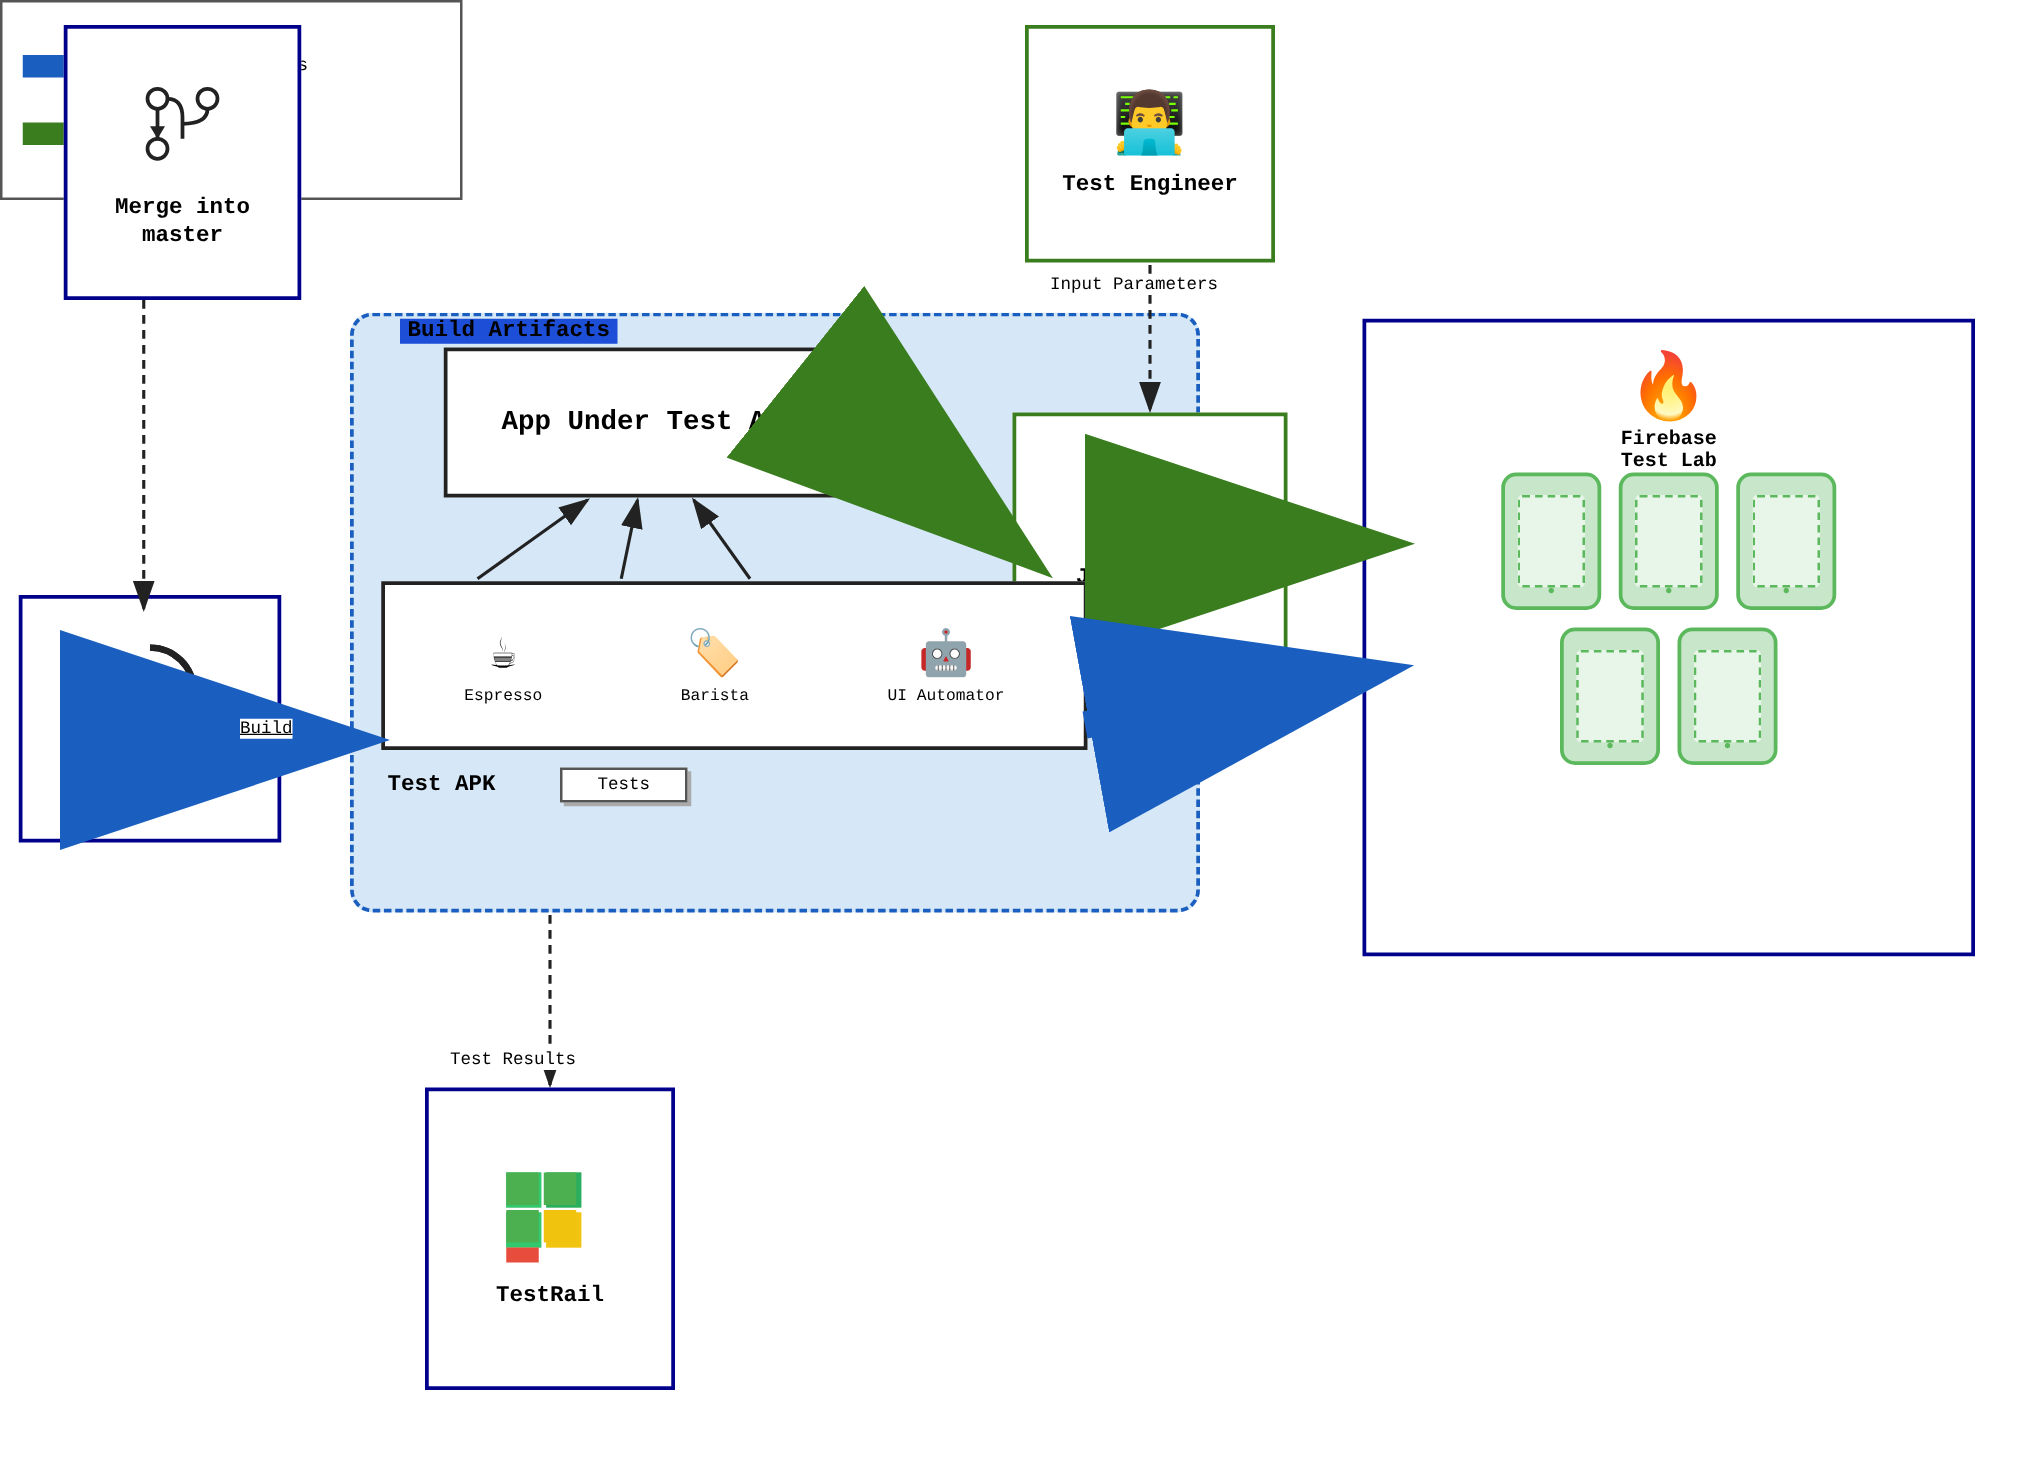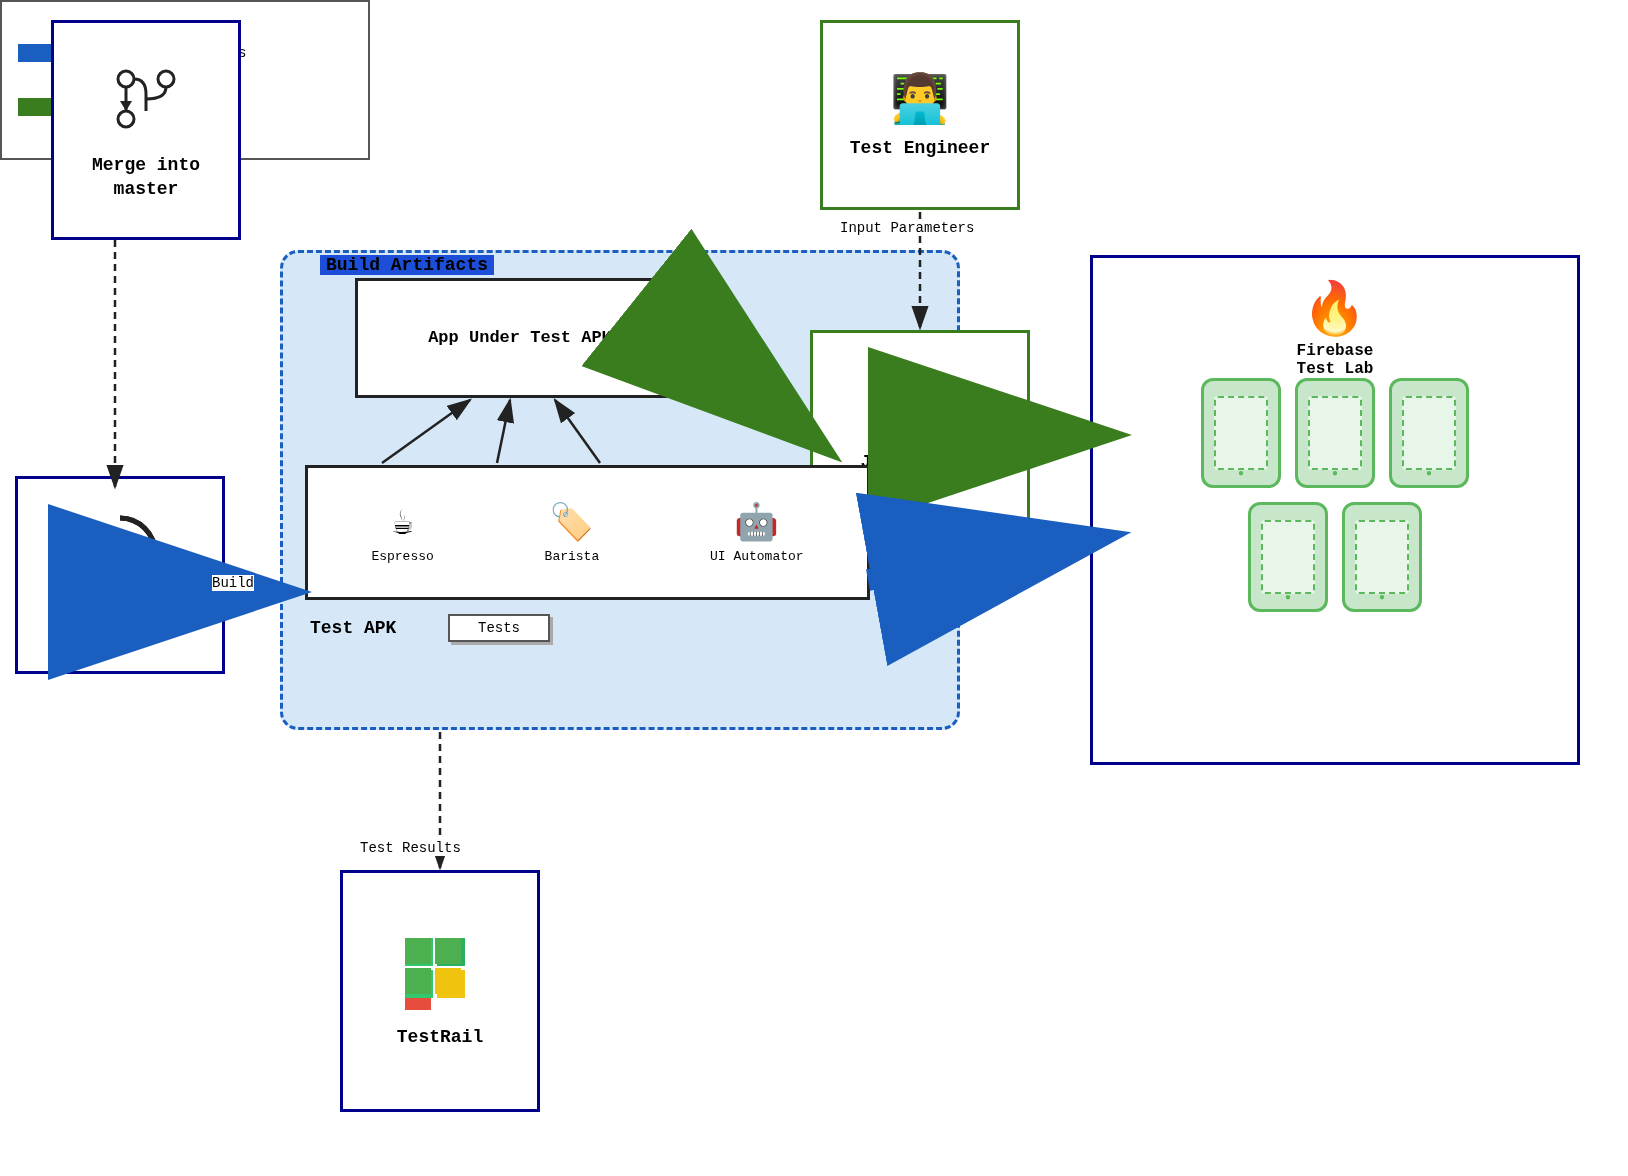--- a/index.html
+++ b/index.html
@@ -232,21 +232,21 @@
       </svg>
     </div>
     <div class="label" style="font-size:22px;">CI</div>
   </div>
 
   <div class="box-dashed-blue" id="artifacts-box" style="position:absolute;left:280px;top:250px;width:680px;height:480px;"></div>
 
   <div id="artifacts-title">Build Artifacts</div>
 
   <div class="box" style="position:absolute;left:355px;top:278px;width:330px;height:120px;border:3px solid #222;background:#fff;z-index:10;display:flex;align-items:center;justify-content:center;">
-    <div class="label" style="font-size:17px;">App Under Test APK</div>
+    <div class="label" style="font-size:22px;">App Under Test APK</div>
   </div>
 
   <div style="position:absolute;left:305px;top:465px;width:565px;height:135px;border:3px solid #222;background:#fff;z-index:10;display:flex;flex-direction:row;align-items:center;justify-content:space-around;padding:8px;">
 
     <div class="framework-item">
       <div style="font-size:36px;">☕</div>
       <div class="framework-label">Espresso</div>
     </div>
 
     <div class="framework-item">
@@ -335,21 +335,21 @@
 
       <svg width="80" height="34" viewBox="0 0 80 34">
         <rect x="0" y="8" width="60" height="18" fill="#3a7d1e"></rect>
         <polygon points="60,0 80,17 60,34" fill="#3a7d1e"></polygon>
       </svg>
       <span style="font-size:14px;font-family:'Courier New',Courier,monospace;">Manual
 Starts</span>
     </div>
   </div>
 
-  <div class="flow-label" style="left:212px;top:575px;">Build</div>
+  <div class="flow-label" style="left:192px;top:575px;text-decoration:underline;">Build</div>
   <div class="flow-label" style="left:840px;top:220px;">Input Parameters</div>
   <div class="flow-label" style="left:360px;top:840px;">Test Results</div>
 
   <svg id="arrows-svg" xmlns="http://www.w3.org/2000/svg">
     <defs>
 
       <marker id="blue-arrow" markerWidth="12" markerHeight="8" refX="10" refY="4" orient="auto">
         <polygon points="0 0, 12 4, 0 8" fill="#1a5fbf"></polygon>
       </marker>
 

